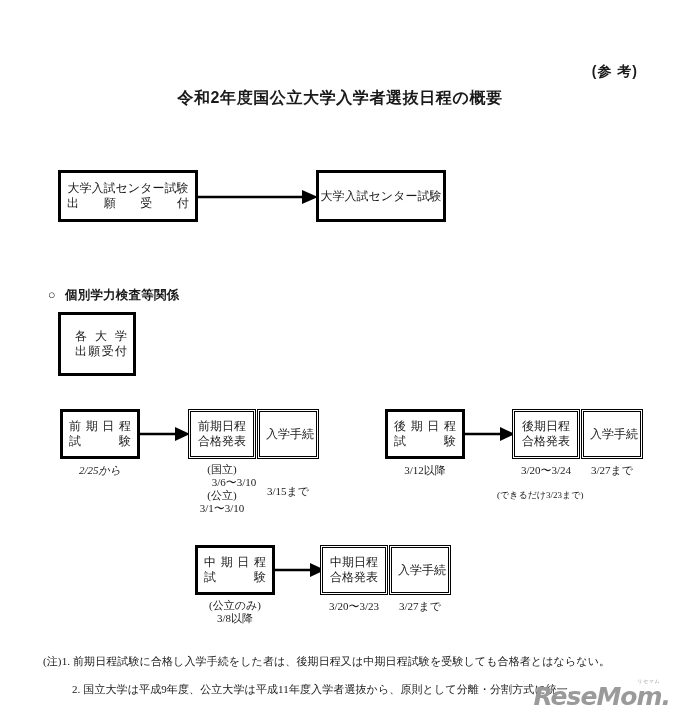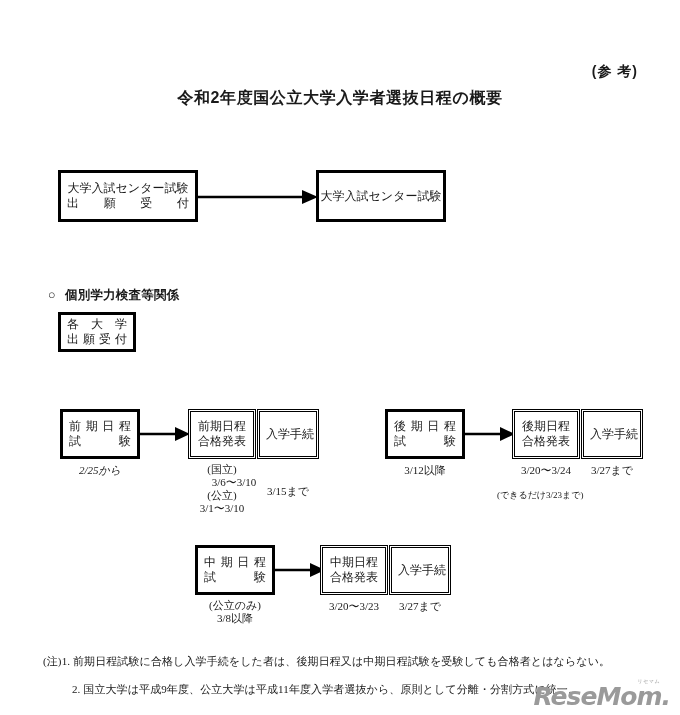--- a/index.html
+++ b/index.html
@@ -163,21 +163,21 @@
   </svg>
 
   <div class="abs box-thick" style="left:316px; top:170px; width:130px; height:52px;">
     <span class="box-line">大学入試センター試験</span>
   </div>
 
   <div class="abs section-head" style="left:48px; top:287px;">
     <span class="bullet">○</span><span>個別学力検査等関係</span>
   </div>
 
-  <div class="abs box-thick" style="left:58px; top:312px; width:78px; height:40px;">
+  <div class="abs box-thick" style="left:58px; top:312px; width:78px; height:64px;padding-left:8px;">
     <span class="box-line spread">各大学</span>
     <span class="box-line spread">出願受付</span>
   </div>
 
   <div class="abs box-thick" style="left:60px; top:409px; width:80px; height:50px;">
     <span class="box-line spread">前期日程</span>
     <span class="box-line spread">試験</span>
   </div>
   <div class="abs caption center" style="left:60px; top:463px; width:80px;font-style:italic;">2/25から</div>
 

